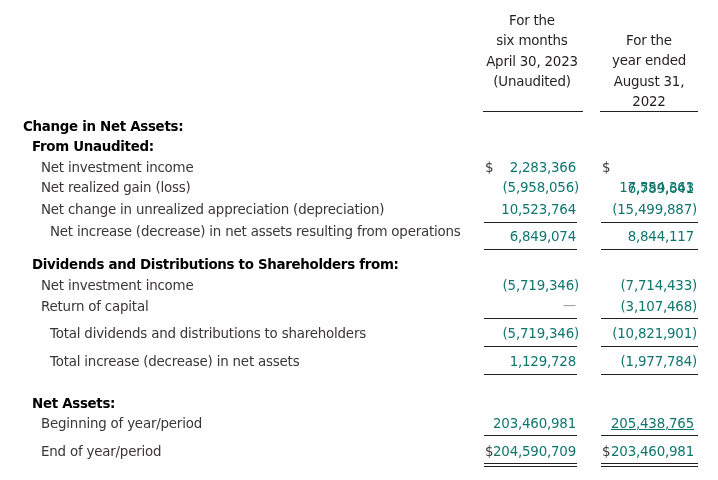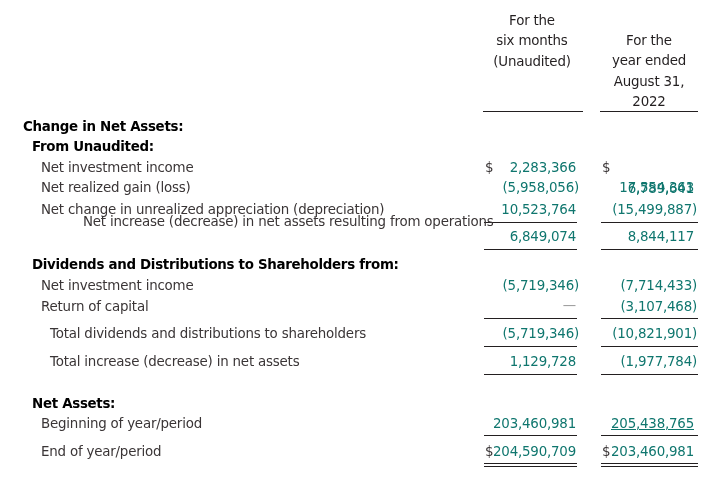--- a/index.html
+++ b/index.html
@@ -16,20 +16,21 @@
   .dollar { position: absolute; font-size: 13.4px; line-height: 16px; color: #3a3536; }
   .rule { position: absolute; height: 0; border-top: 1.2px solid #231f20; }
   .drule { position: absolute; height: 2px; border-top: 1.2px solid #231f20; border-bottom: 1.2px solid #231f20; }
 </style>
 </head>
 <body>
 
 <div class="hdr" style="left:480px; top:11px; width:104px;">
   <div>For the</div>
   <div>six months</div>
+  <div>April 30, 2023</div>
   <div>(Unaudited)</div>
 </div>
 <div class="rule" style="left:483px; top:111px; width:100px;"></div>
 
 <div class="hdr" style="left:598px; top:31px; width:102px;">
   <div>For the</div>
   <div>year ended</div>
   <div>August 31,</div>
   <div>2022</div>
 </div>
@@ -47,21 +48,21 @@
 <div class="txt lbl" style="left:41px; top:180px;">Net realized gain (loss)</div>
 <div class="num" style="left:480px; top:180px; width:99px;">(5,958,056)</div>
 <div class="num" style="left:598px; top:180px; width:96px;">17,554,363</div>
 
 <div class="txt lbl" style="left:41px; top:202px;">Net change in unrealized appreciation (depreciation)</div>
 <div class="num" style="left:480px; top:202px; width:96px;">10,523,764</div>
 <div class="num" style="left:598px; top:202px; width:99px;">(15,499,887)</div>
 <div class="rule" style="left:484px; top:222px; width:93px;"></div>
 <div class="rule" style="left:601px; top:222px; width:97px;"></div>
 
-<div class="txt lbl" style="left:50px; top:214px;margin-left:33px;">Net increase (decrease) in net assets resulting from operations</div>
+<div class="txt lbl" style="left:50px; top:224px;">Net increase (decrease) in net assets resulting from operations</div>
 <div class="num" style="left:480px; top:229px; width:96px;">6,849,074</div>
 <div class="num" style="left:598px; top:229px; width:96px;">8,844,117</div>
 <div class="rule" style="left:484px; top:249px; width:93px;"></div>
 <div class="rule" style="left:601px; top:249px; width:97px;"></div>
 
 <div class="txt bold" style="left:32px; top:257px;">Dividends and Distributions to Shareholders from:</div>
 
 <div class="txt lbl" style="left:41px; top:278px;">Net investment income</div>
 <div class="num" style="left:480px; top:278px; width:99px;">(5,719,346)</div>
 <div class="num" style="left:598px; top:278px; width:99px;">(7,714,433)</div>

